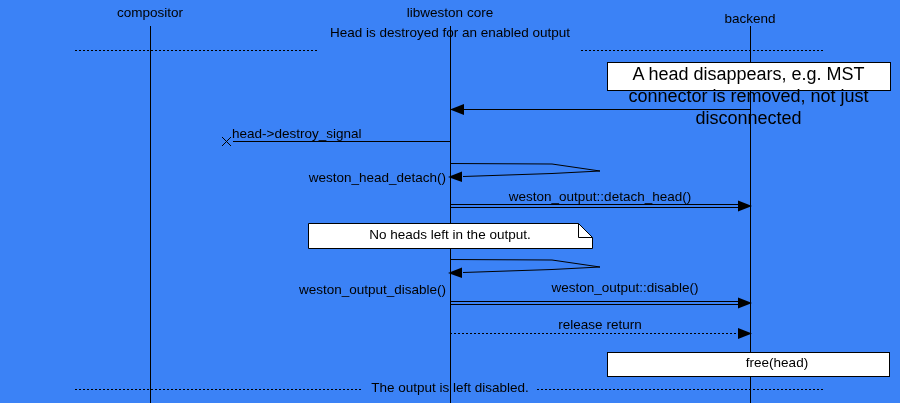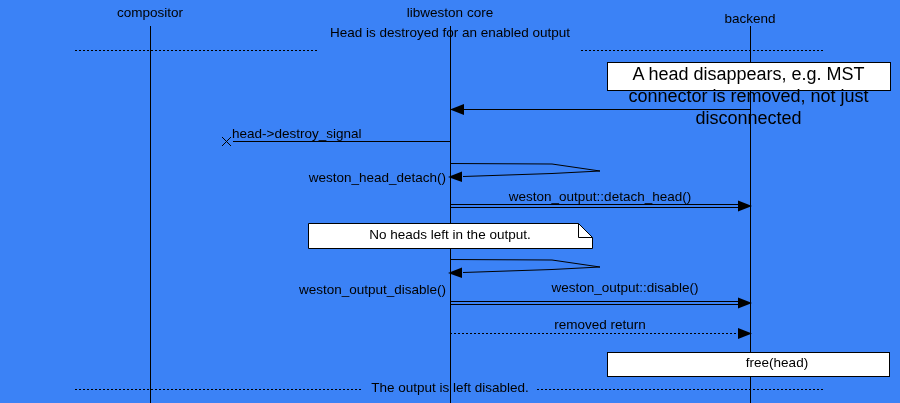--- a/index.html
+++ b/index.html
@@ -76,15 +76,15 @@
 
   <div class="boxtxt note-wrap" style="left:608px;top:63px;width:281px;">A head disappears, e.g. MST connector is removed, not just disconnected</div>
   <div class="boxtxt" style="left:308px;top:228px;width:284px;text-align:center;">No heads left in the output.</div>
   <div class="boxtxt" style="left:636px;top:356px;width:282px;">free(head)</div>
 
   <div class="lbl" style="left:232px;top:127px;">head-&gt;destroy_signal</div>
   <div class="lbl" style="right:454px;top:159px;margin-top:12px;">weston_head_detach()</div>
   <div class="lbl center" style="left:600px;top:190px;">weston_output::detach_head()</div>
   <div class="lbl" style="right:454px;top:251px;margin-top:32px;">weston_output_disable()</div>
   <div class="lbl center" style="left:600px;top:281px;margin-left:25px;">weston_output::disable()</div>
-  <div class="lbl center" style="left:600px;top:318px;">removed return</div>
+  <div class="lbl center" style="left:600px;top:318px;">release return</div>
 
 </div>
 
 </body></html>

